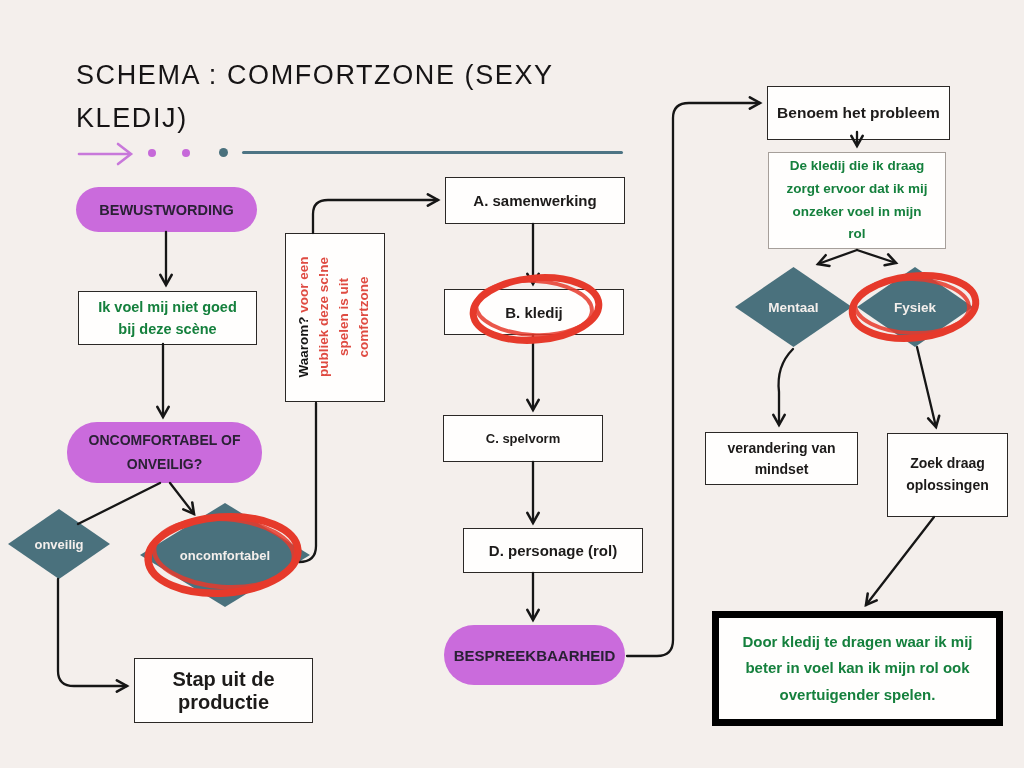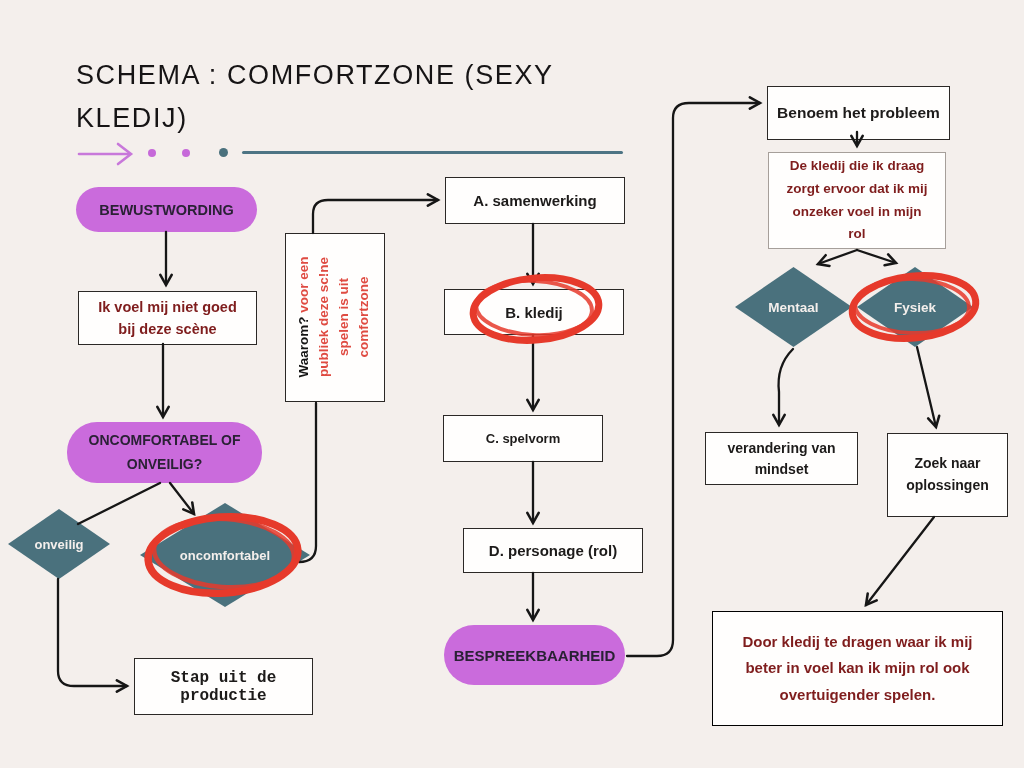--- a/index.html
+++ b/index.html
@@ -27,22 +27,22 @@
   .node{
     display:flex;align-items:center;justify-content:center;
     text-align:center;font-weight:700;color:#1d1b1a;
     z-index:1;
   }
   .box{
     background:#fffefd;
     border:1.5px solid #2b2826;
   }
   .box.gray{border:1px solid #a69f9a;}
-  .box.dgray{border:1px solid #000000;text-align:center;}
-  .red-text{color:#7f1d1d;}
+  .box.dgray{border:7px solid #000000;text-align:center;}
+  .red-text{color:#15803d;}
   .pill{
     background:#ca6bdc;
     color:#2a2135;
     border-radius:30px;
   }
   .diamond{
     background:#4a717d;color:#f4efec;
     clip-path:polygon(50% 0,100% 50%,50% 100%,0 50%);
   }
   .lines span{display:block;}
@@ -95,21 +95,21 @@
   </div>
 
   <div class="abs node diamond" style="left:8px;top:509px;width:102px;height:70px;font-size:13px;">
     <span>onveilig</span>
   </div>
 
   <div class="abs node diamond" style="left:140px;top:503px;width:170px;height:104px;font-size:13px;">
     <span>oncomfortabel</span>
   </div>
 
-  <div class="abs node box" style="left:134px;top:658px;width:179px;height:57px;font-size:16px;font-family:Liberation Mono, monospace;">
+  <div class="abs node box" style="left:134px;top:658px;width:179px;height:65px;font-size:20px;">
     <span>Stap uit de productie</span>
   </div>
 
   <div class="abs box" style="left:285px;top:233px;width:100px;height:169px;z-index:1;">
     <div class="rot-inner">
       <div>
         <span class="pfx">Waarom?</span><span class="rst"> voor een publiek deze sc!ne spelen is uit comfortzone</span>
       </div>
     </div>
   </div>
@@ -157,21 +157,21 @@
 
   <div class="abs node box lines" style="left:705px;top:432px;width:153px;height:53px;font-size:14px;line-height:1.45;">
     <div>
       <span>verandering van</span>
       <span>mindset</span>
     </div>
   </div>
 
   <div class="abs node box lines" style="left:887px;top:433px;width:121px;height:84px;font-size:14px;line-height:1.55;">
     <div>
-      <span>Zoek naar</span>
+      <span>Zoek draag</span>
       <span>oplossingen</span>
     </div>
   </div>
 
   <div class="abs node box dgray red-text lines" style="left:712px;top:611px;width:291px;height:115px;font-size:15px;line-height:1.75;">
     <div>
       <span>Door kledij te dragen waar ik mij</span>
       <span>beter in voel kan ik mijn rol ook</span>
       <span>overtuigender spelen.</span>
     </div>

